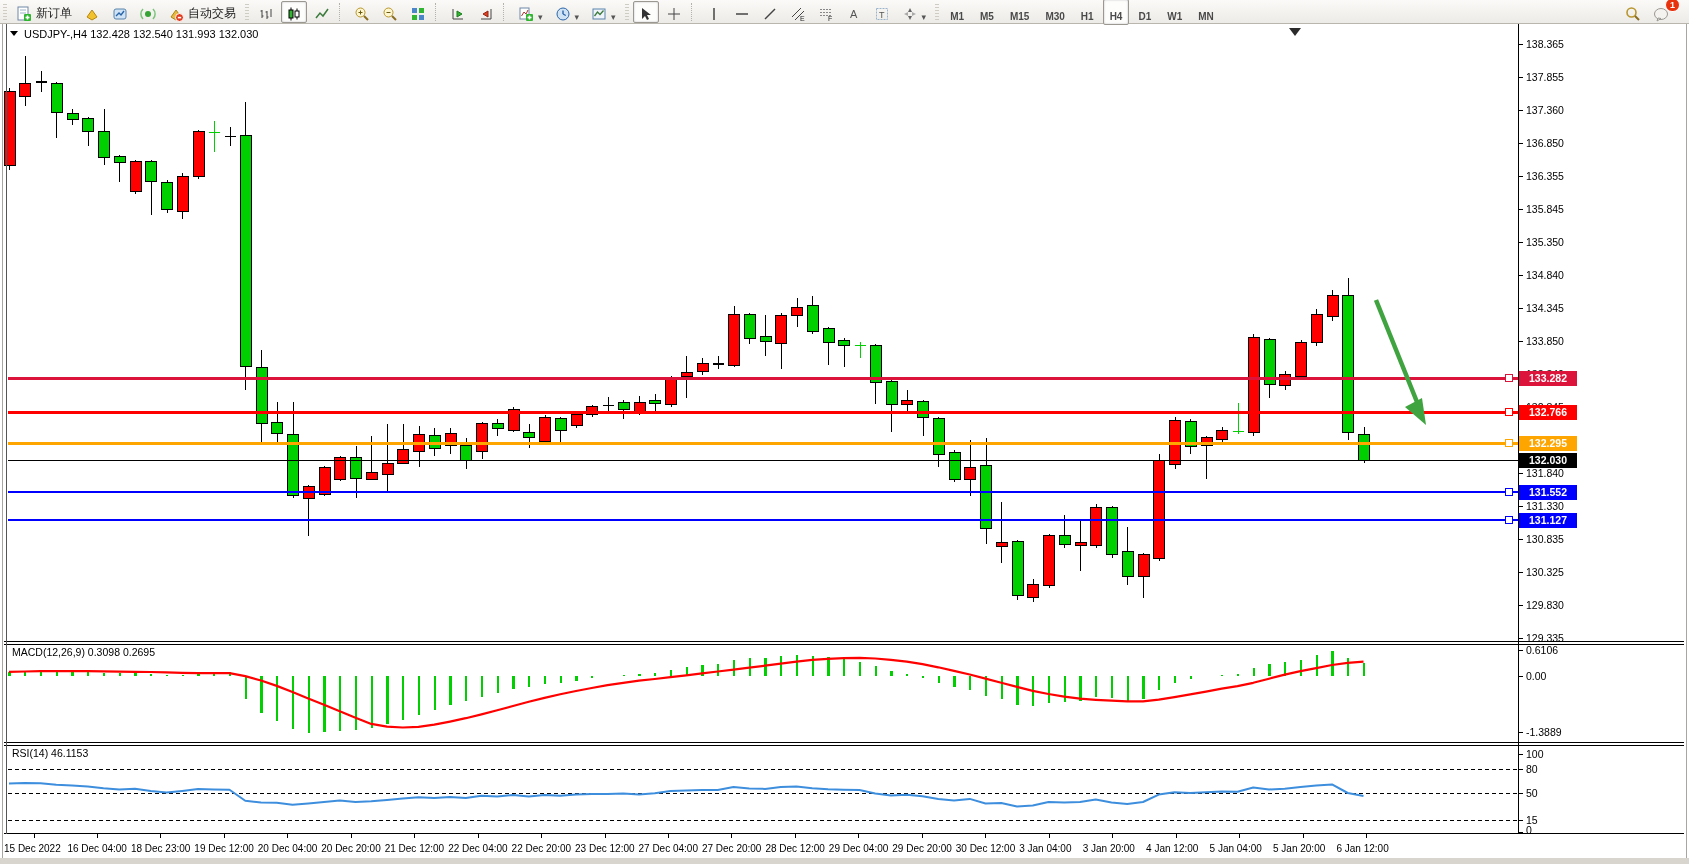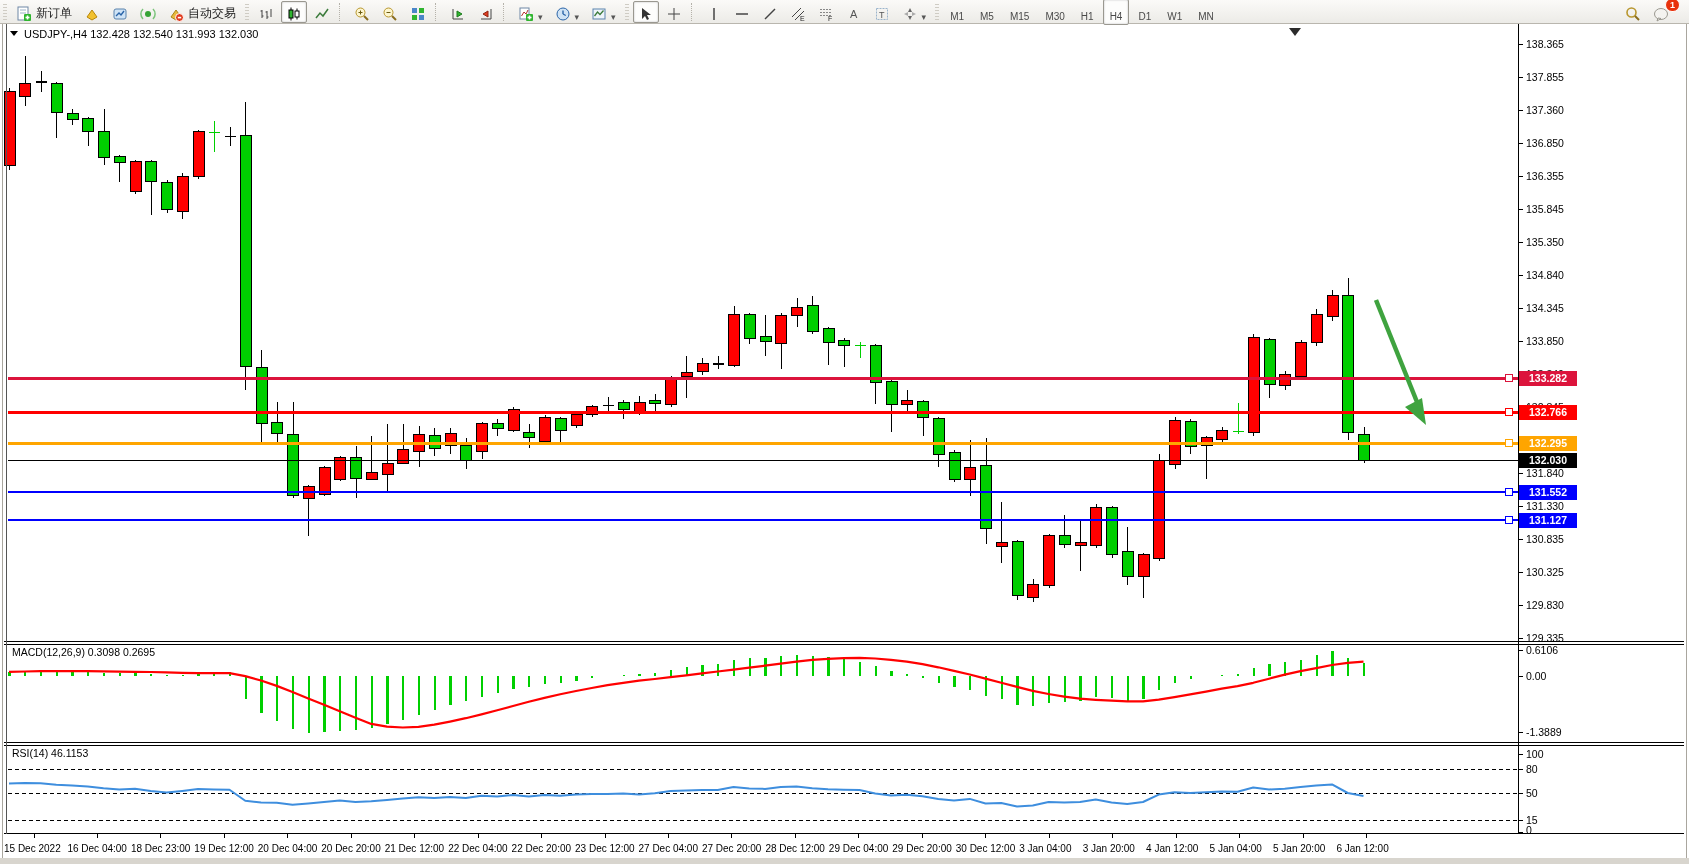--- a/index.html
+++ b/index.html
@@ -4,21 +4,21 @@
 <style>
   html,body{margin:0;padding:0;background:#d8d5ce;font-family:"Liberation Sans",sans-serif;}
   #app{position:relative;width:1689px;height:864px;background:#f2f1ee;overflow:hidden;}
   
   .toolbar{position:absolute;left:0;top:0;width:1689px;height:23px;background:linear-gradient(#fbfaf8,#ecebe7);
     border-bottom:1px solid #b9b6ae;display:flex;align-items:center;z-index:5;font-size:12px;color:#222;}
   .tb-btn{display:flex;align-items:flex-end;gap:4px;height:20px;padding:0 4px;margin:0 1px;border:1px solid transparent;border-radius:2px;cursor:default;}
   .tb-btn.active{background:#fdfdfc;border:1px solid #9a9890;box-shadow:inset 0 0 2px #bbb;}
   .tb-sep{width:5px;height:18px;margin:0 3px;border-left:1px dotted #b5b2aa;}
   .tb-grip{width:4px;height:16px;margin:0 3px;background:repeating-linear-gradient(#cfccc4 0 1px,transparent 1px 3px);}
-  .tf-btn{font-size:10px;font-weight:normal;color:#4a4a4a;padding:2px 6px;}
+  .tf-btn{font-size:10px;font-weight:bold;color:#4a4a4a;padding:2px 6px;}
   .tb-spacer{flex:1;}
   .badge{position:absolute;top:-4px;right:-6px;background:#e8320c;color:#fff;border-radius:8px;font-size:9px;
     font-weight:bold;padding:1px 4px;border:1px solid #fff;}
   .chat-wrap{position:relative;margin-right:14px;}
   svg.icon{display:block;}
   
   #chart-svg{position:absolute;left:0;top:0;}
   text{font-family:"Liberation Sans",sans-serif;}
 </style>
 </head>

